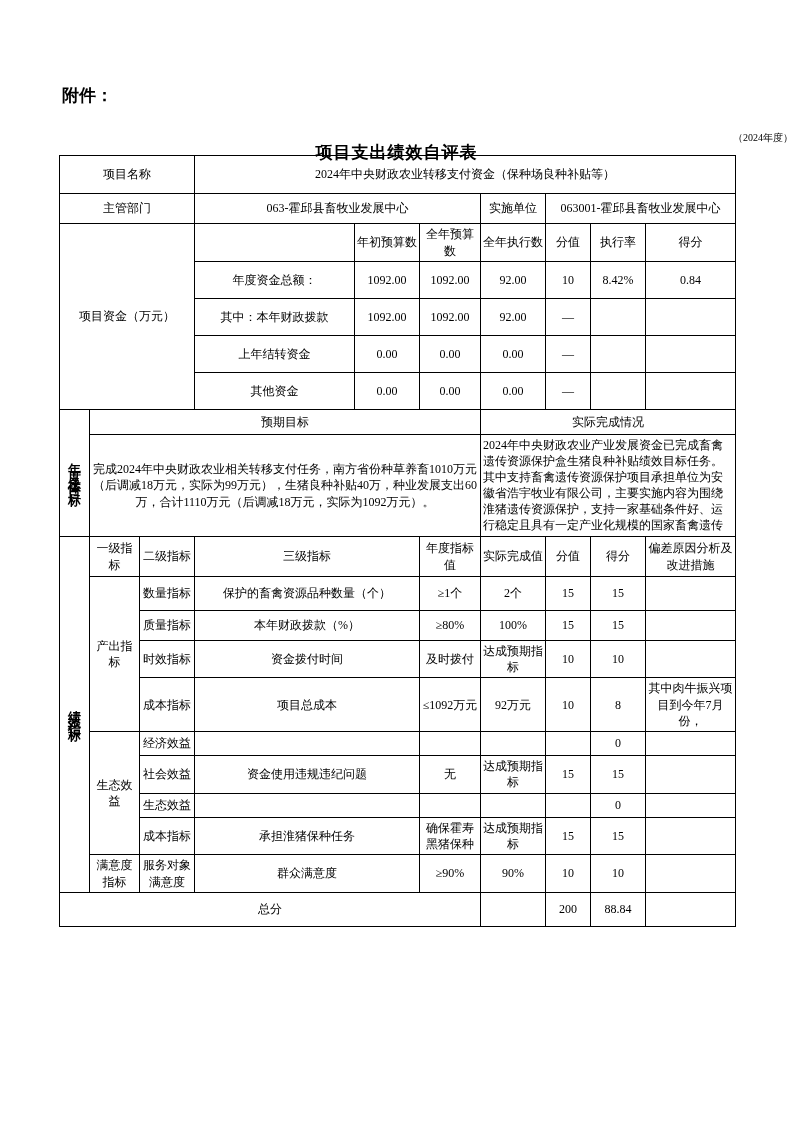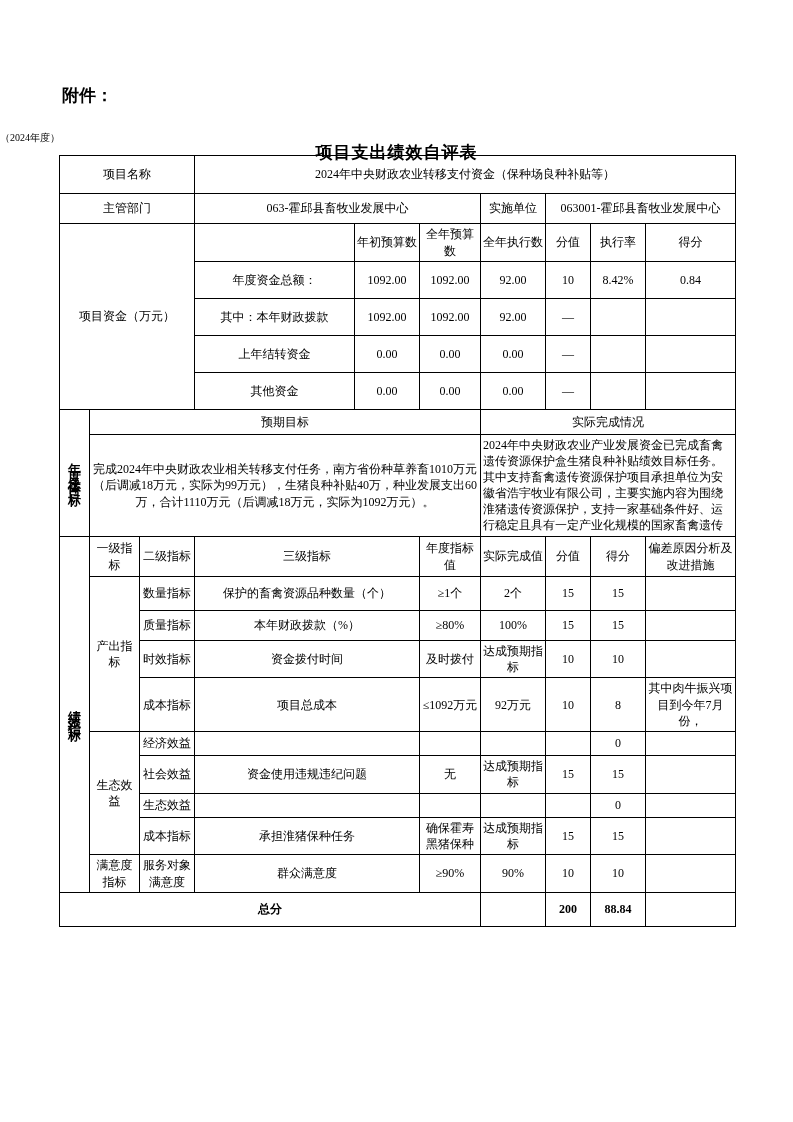--- a/index.html
+++ b/index.html
@@ -4,21 +4,21 @@
 <style>
   * { margin:0; padding:0; box-sizing:border-box; }
   html,body { background:#ffffff; }
   body {
     width:793px; min-height:1122px; position:relative;
     font-family:"Liberation Serif","DejaVu Serif",serif;
     color:#000;
   }
   .attachment { position:absolute; left:62px; top:76px; font-size:17px; font-weight:bold;margin-top:8px; }
   .title { position:absolute; top:103px; left:0; width:100%; text-align:center; font-size:17px; font-weight:bold; letter-spacing:1px;margin-top:38px; }
-  .subtitle { position:absolute; top:131px; left:0; width:100%; text-align:left; font-size:10px; }
+  .subtitle { position:absolute; top:131px; left:0; width:100%; text-align:right; font-size:10px; }
 
   table.main {
     position:absolute; left:59px; top:155px; width:676px;
     border-collapse:collapse; table-layout:fixed; font-size:12px;
   }
   table.main td {
     border:1px solid #000; text-align:center; vertical-align:middle;
     padding:2px 2px; word-break:break-all; line-height:1.35;
   }
   td.left { text-align:left; }
@@ -26,21 +26,21 @@
   td.vert span {
     display:inline-block; writing-mode:vertical-rl; text-orientation:upright;
     letter-spacing:6px; line-height:1; font-size:13px; font-weight:bold;
   }
   tr.h38 { height:38px; } tr.h30 { height:30px; } tr.h37 { height:37px; }
   tr.h25 { height:25px; } tr.h100 { height:100px; } tr.h40 { height:40px; }
   tr.h34 { height:34px; } tr.h24 { height:24px; }
   .goal-exp { vertical-align:middle; padding:3px 6px; }
   .goal-act { vertical-align:top; padding:2px 5px; }
   .goal-act .clip { height:97px; overflow:hidden; text-align:left; line-height:16px; }
-  .bold { font-weight:bold; }
+  .bold { font-weight:normal; }
 </style>
 </head>
 <body>
 
 <div class="attachment">附件：</div>
 <div class="title">项目支出绩效自评表</div>
 <div class="subtitle">（2024年度）</div>
 
 <table class="main">
   <colgroup>

